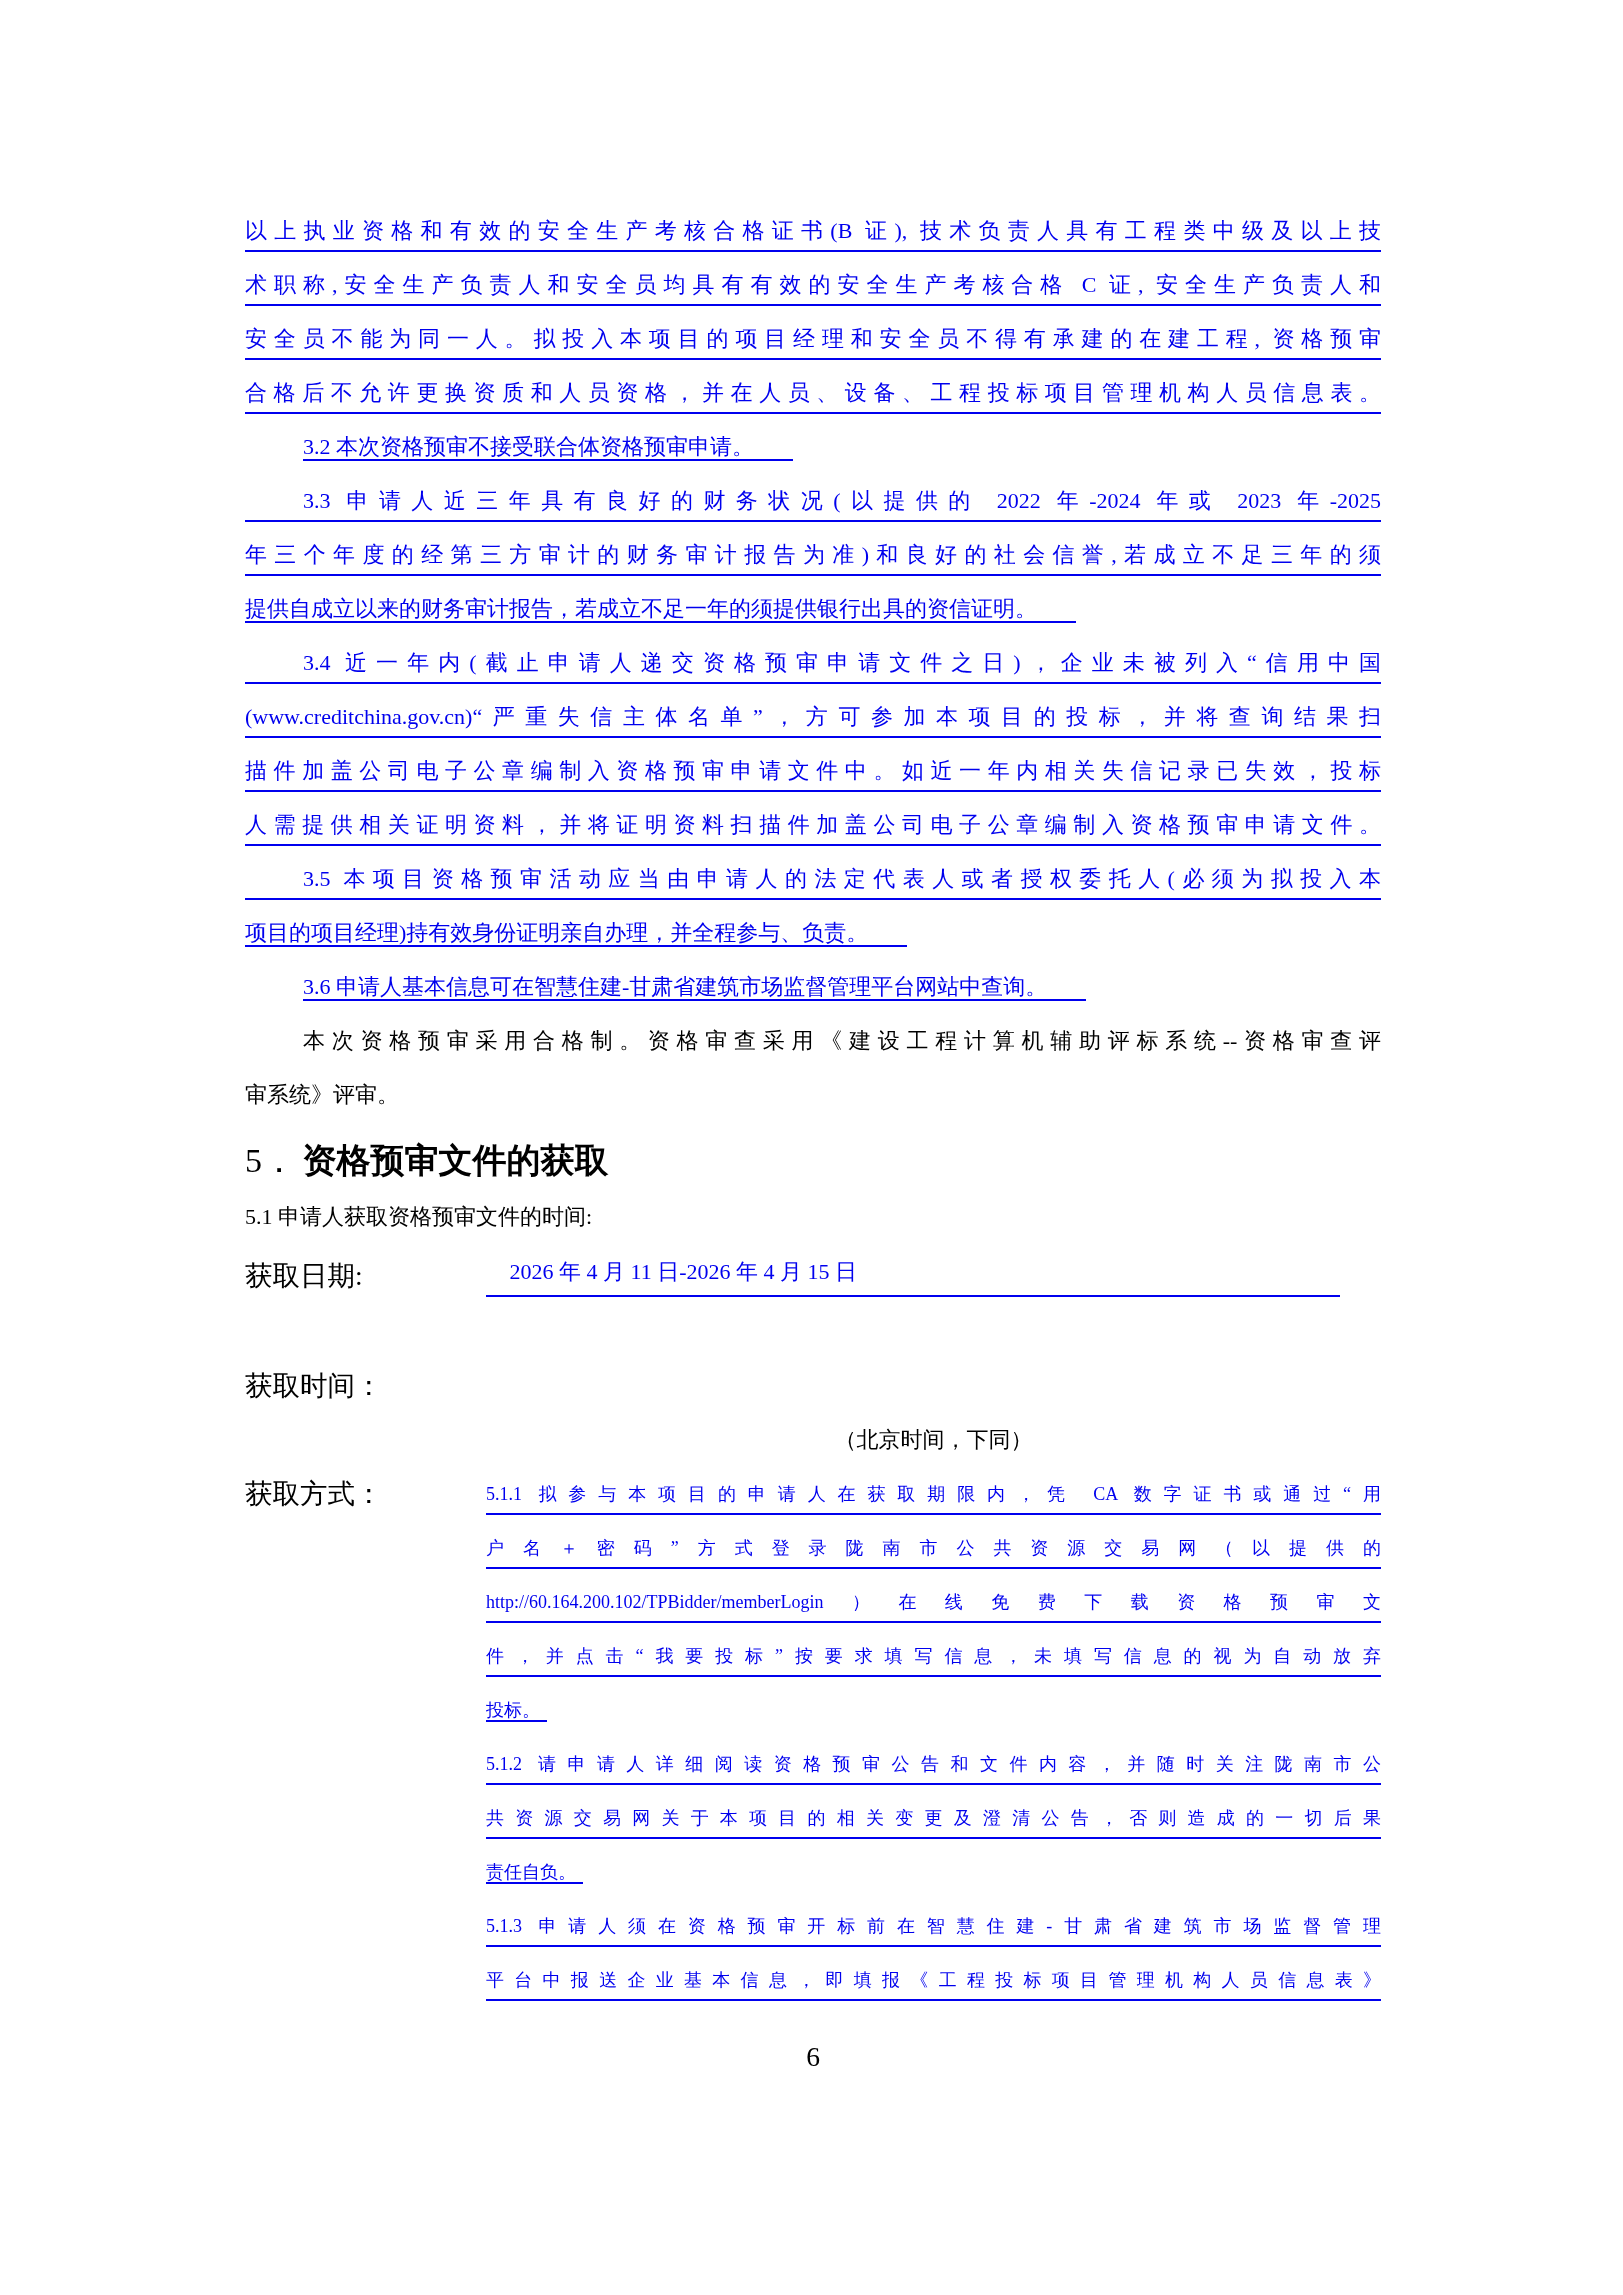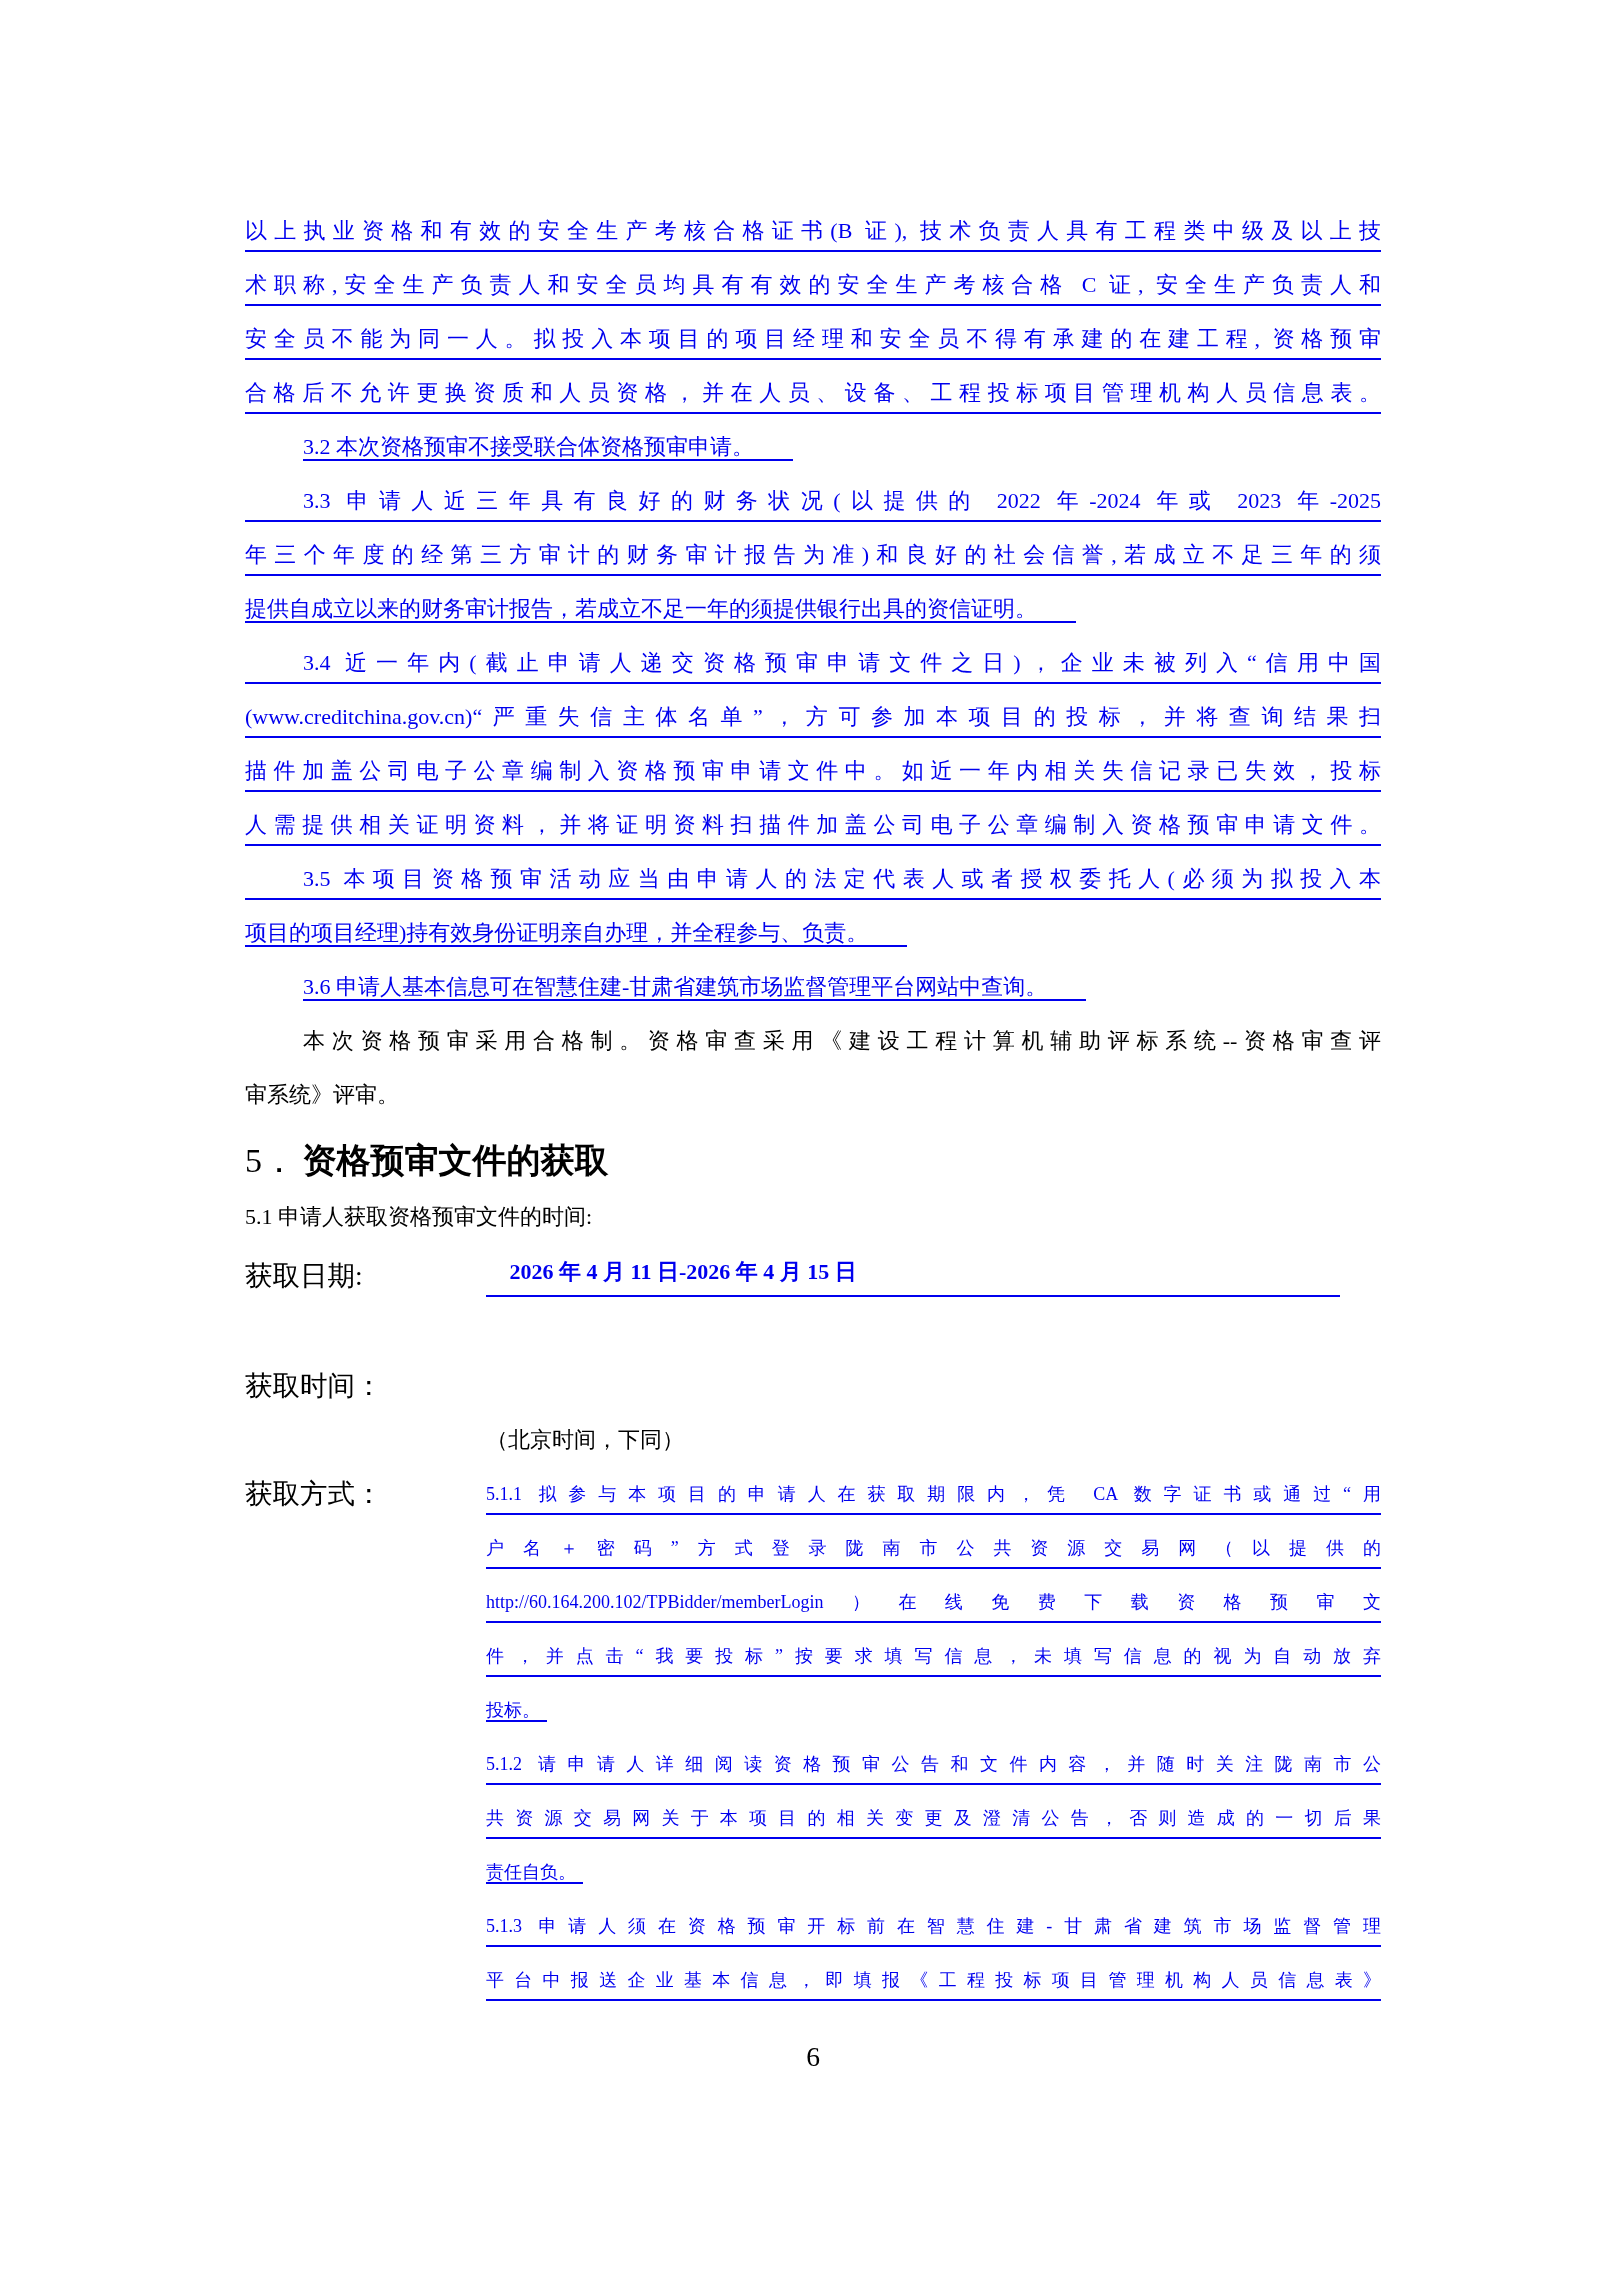--- a/index.html
+++ b/index.html
@@ -32,26 +32,25 @@
   h2.hd .hnum{
     font-family:"Liberation Serif","DejaVu Serif",serif;
     font-weight:normal;margin-right:6.5px;
   }
   .row{display:flex;}
   .row.gap{margin-top:56px;}
   .row.sm-gap{margin-top:5.2px;}
   .lbl{flex:0 0 241px;height:54px;line-height:54px;font-size:27.5px;color:#000;}
   .val{flex:1 1 auto;min-width:0;}
   .method .ln{font-size:18px;}
-  .note-line{margin-left:241px;}
+  .note-line{margin-left:241px;text-align:center;}
   .date-ul{
     display:inline-block;box-sizing:border-box;width:854px;
     height:48px;line-height:46px;vertical-align:top;padding-left:23.6px;
     border-bottom:2px solid var(--blue,#0000EE);
-    font-weight:bold;
   }
   .footer{
     margin-top:30px;height:39px;line-height:39px;
     text-align:center;font-size:27.5px;color:#000;
   }
 </style>
 </head>
 <body>
 
 <main class="page">

